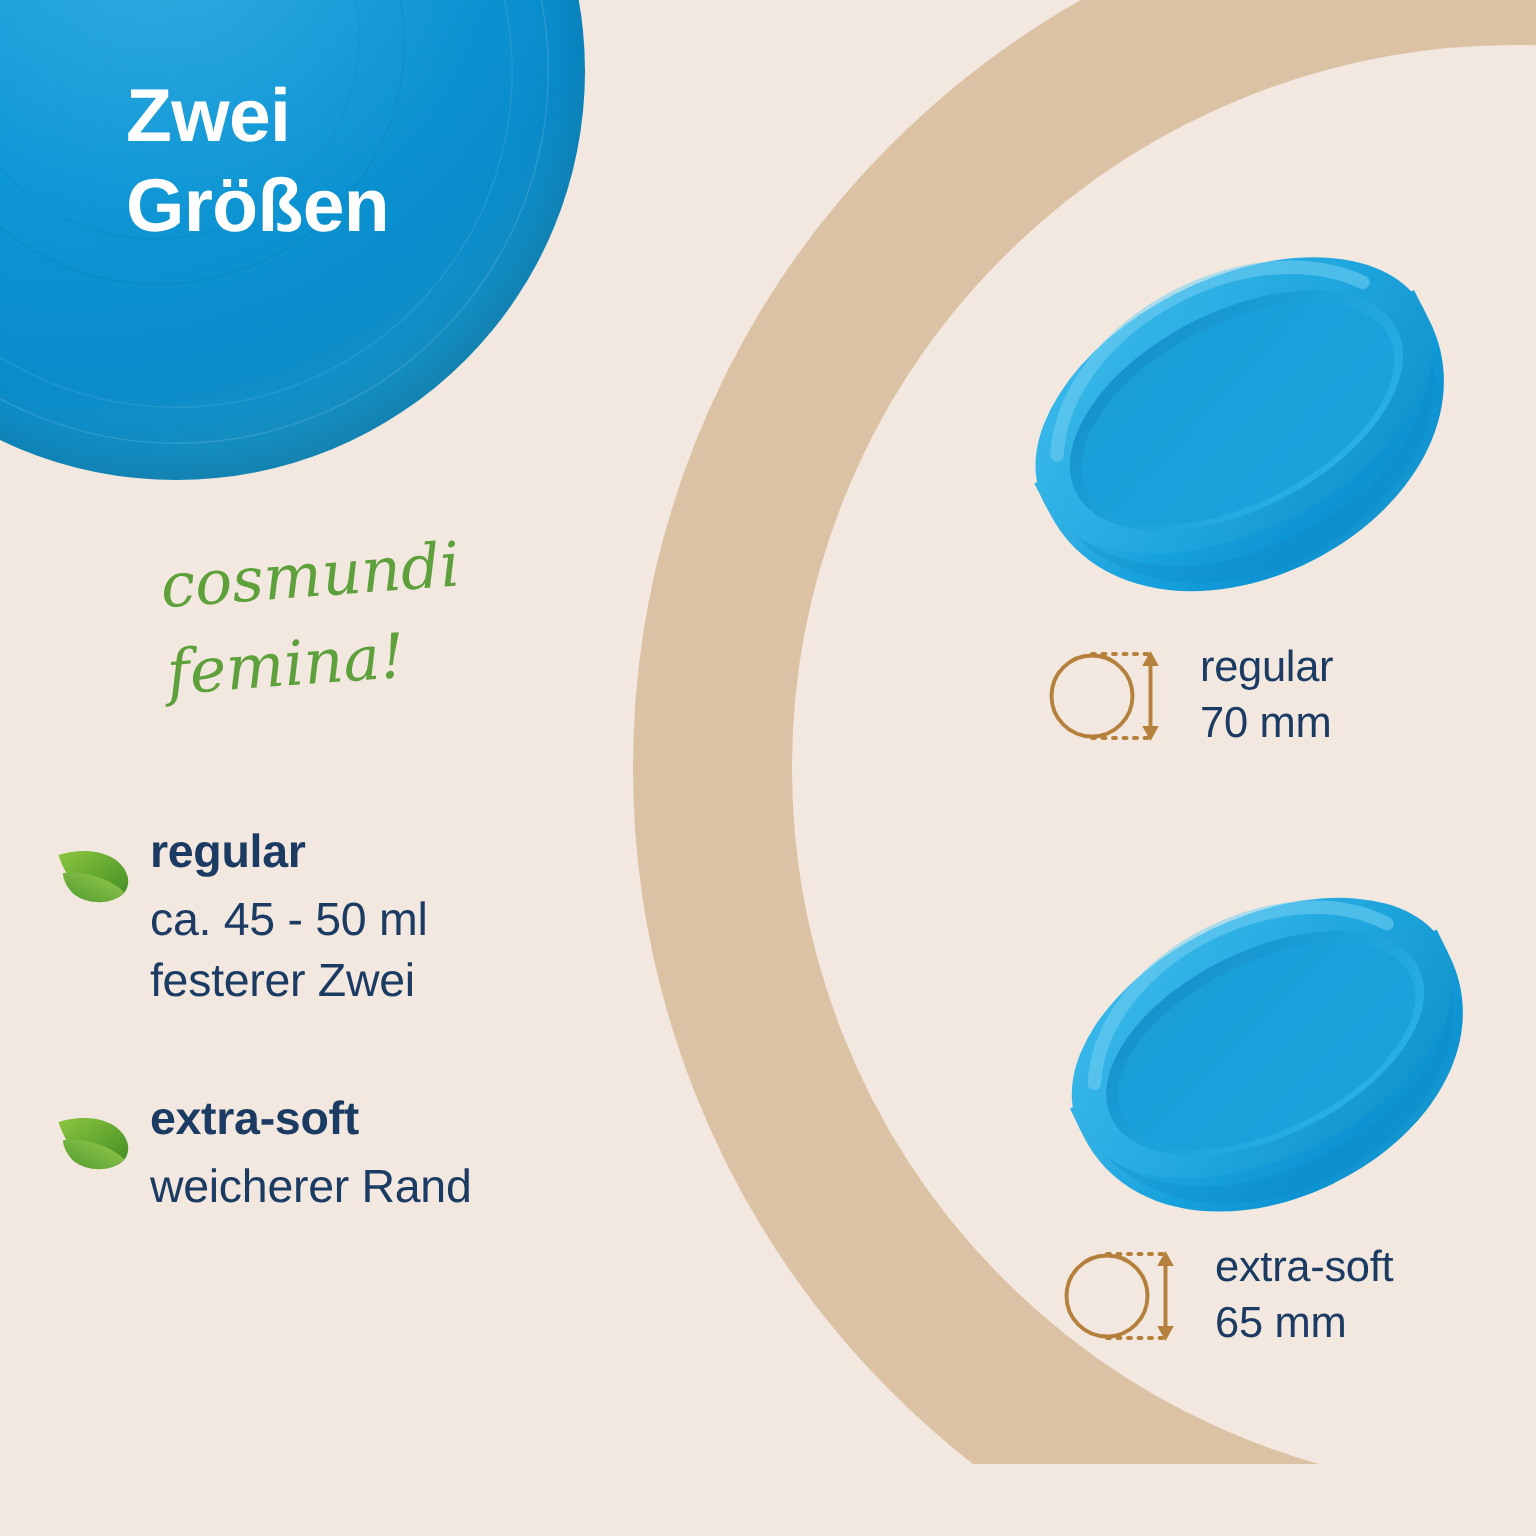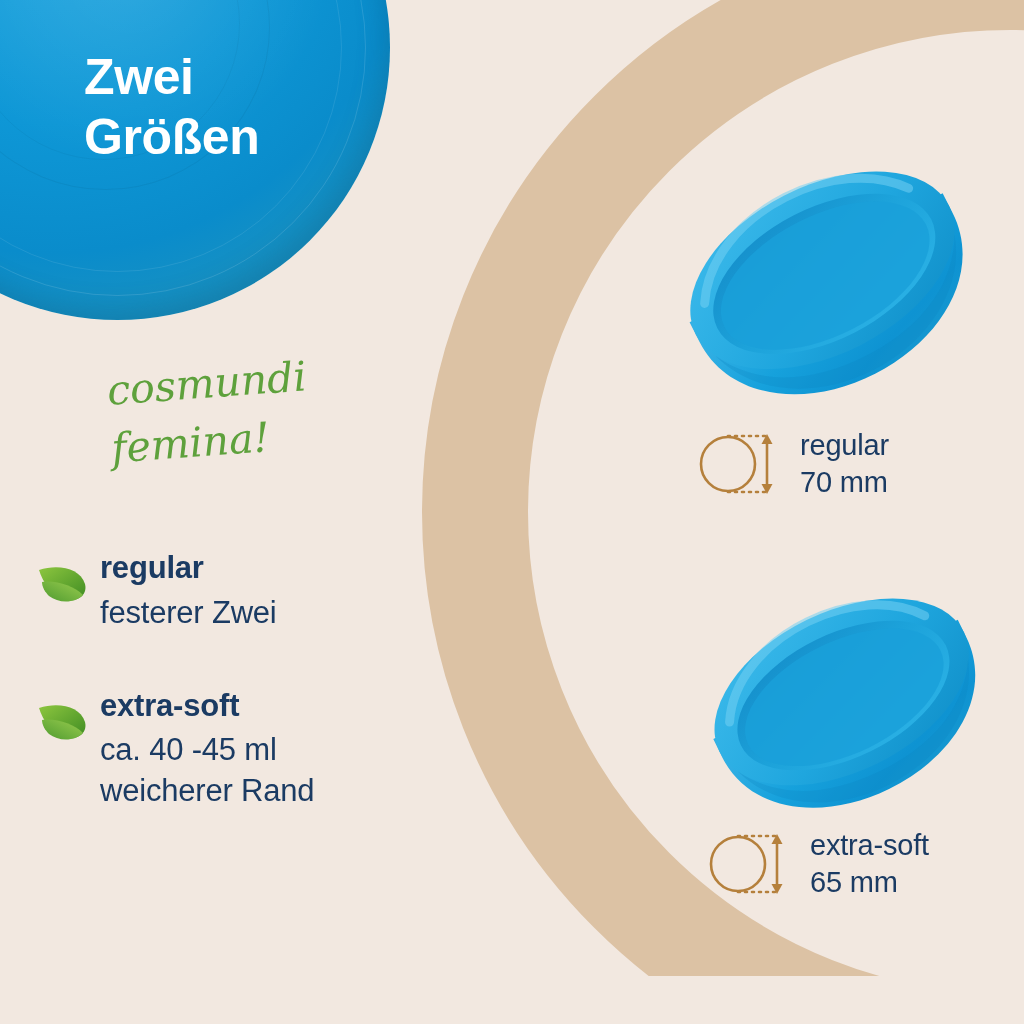--- a/index.html
+++ b/index.html
@@ -135,32 +135,32 @@
           <linearGradient id="lg2" x1="0" y1="1" x2="1" y2="0">
             <stop offset="0%" stop-color="#4E9A2F"></stop>
               <stop offset="100%" stop-color="#9ACD4F"></stop>
           </linearGradient>
         </defs>
         <path d="M3 8 C22 2 44 6 49 22 C52 34 40 41 28 37 C16 33 7 21 3 8 Z" fill="url(#lg1)"></path>
         <path d="M6 20 C20 18 38 24 47 33 C38 42 22 41 13 34 C9 30 6 25 6 20 Z" fill="url(#lg2)"></path>
       </svg>
       <div class="feature-text">
         <div class="feature-title">regular</div>
+        <div class="feature-line">ca. 45 - 50 ml</div>
         <div class="feature-line">festerer Zwei</div>
       </div>
     </div>
 
     <div class="feature">
       <svg class="leaf" viewBox="0 0 56 48">
         <path d="M3 8 C22 2 44 6 49 22 C52 34 40 41 28 37 C16 33 7 21 3 8 Z" fill="url(#lg1)"></path>
         <path d="M6 20 C20 18 38 24 47 33 C38 42 22 41 13 34 C9 30 6 25 6 20 Z" fill="url(#lg2)"></path>
       </svg>
       <div class="feature-text">
         <div class="feature-title">extra-soft</div>
-        <div class="feature-line">ca. 40 -45 ml</div>
         <div class="feature-line">weicherer Rand</div>
       </div>
     </div>
 
   </div>
 
   <svg class="cup cup-regular" viewBox="0 0 320 262">
     <defs>
       <linearGradient id="bodyG" x1="0.12" y1="0.1" x2="0.9" y2="1">
         <stop offset="0%" stop-color="#34B0E4"></stop>

